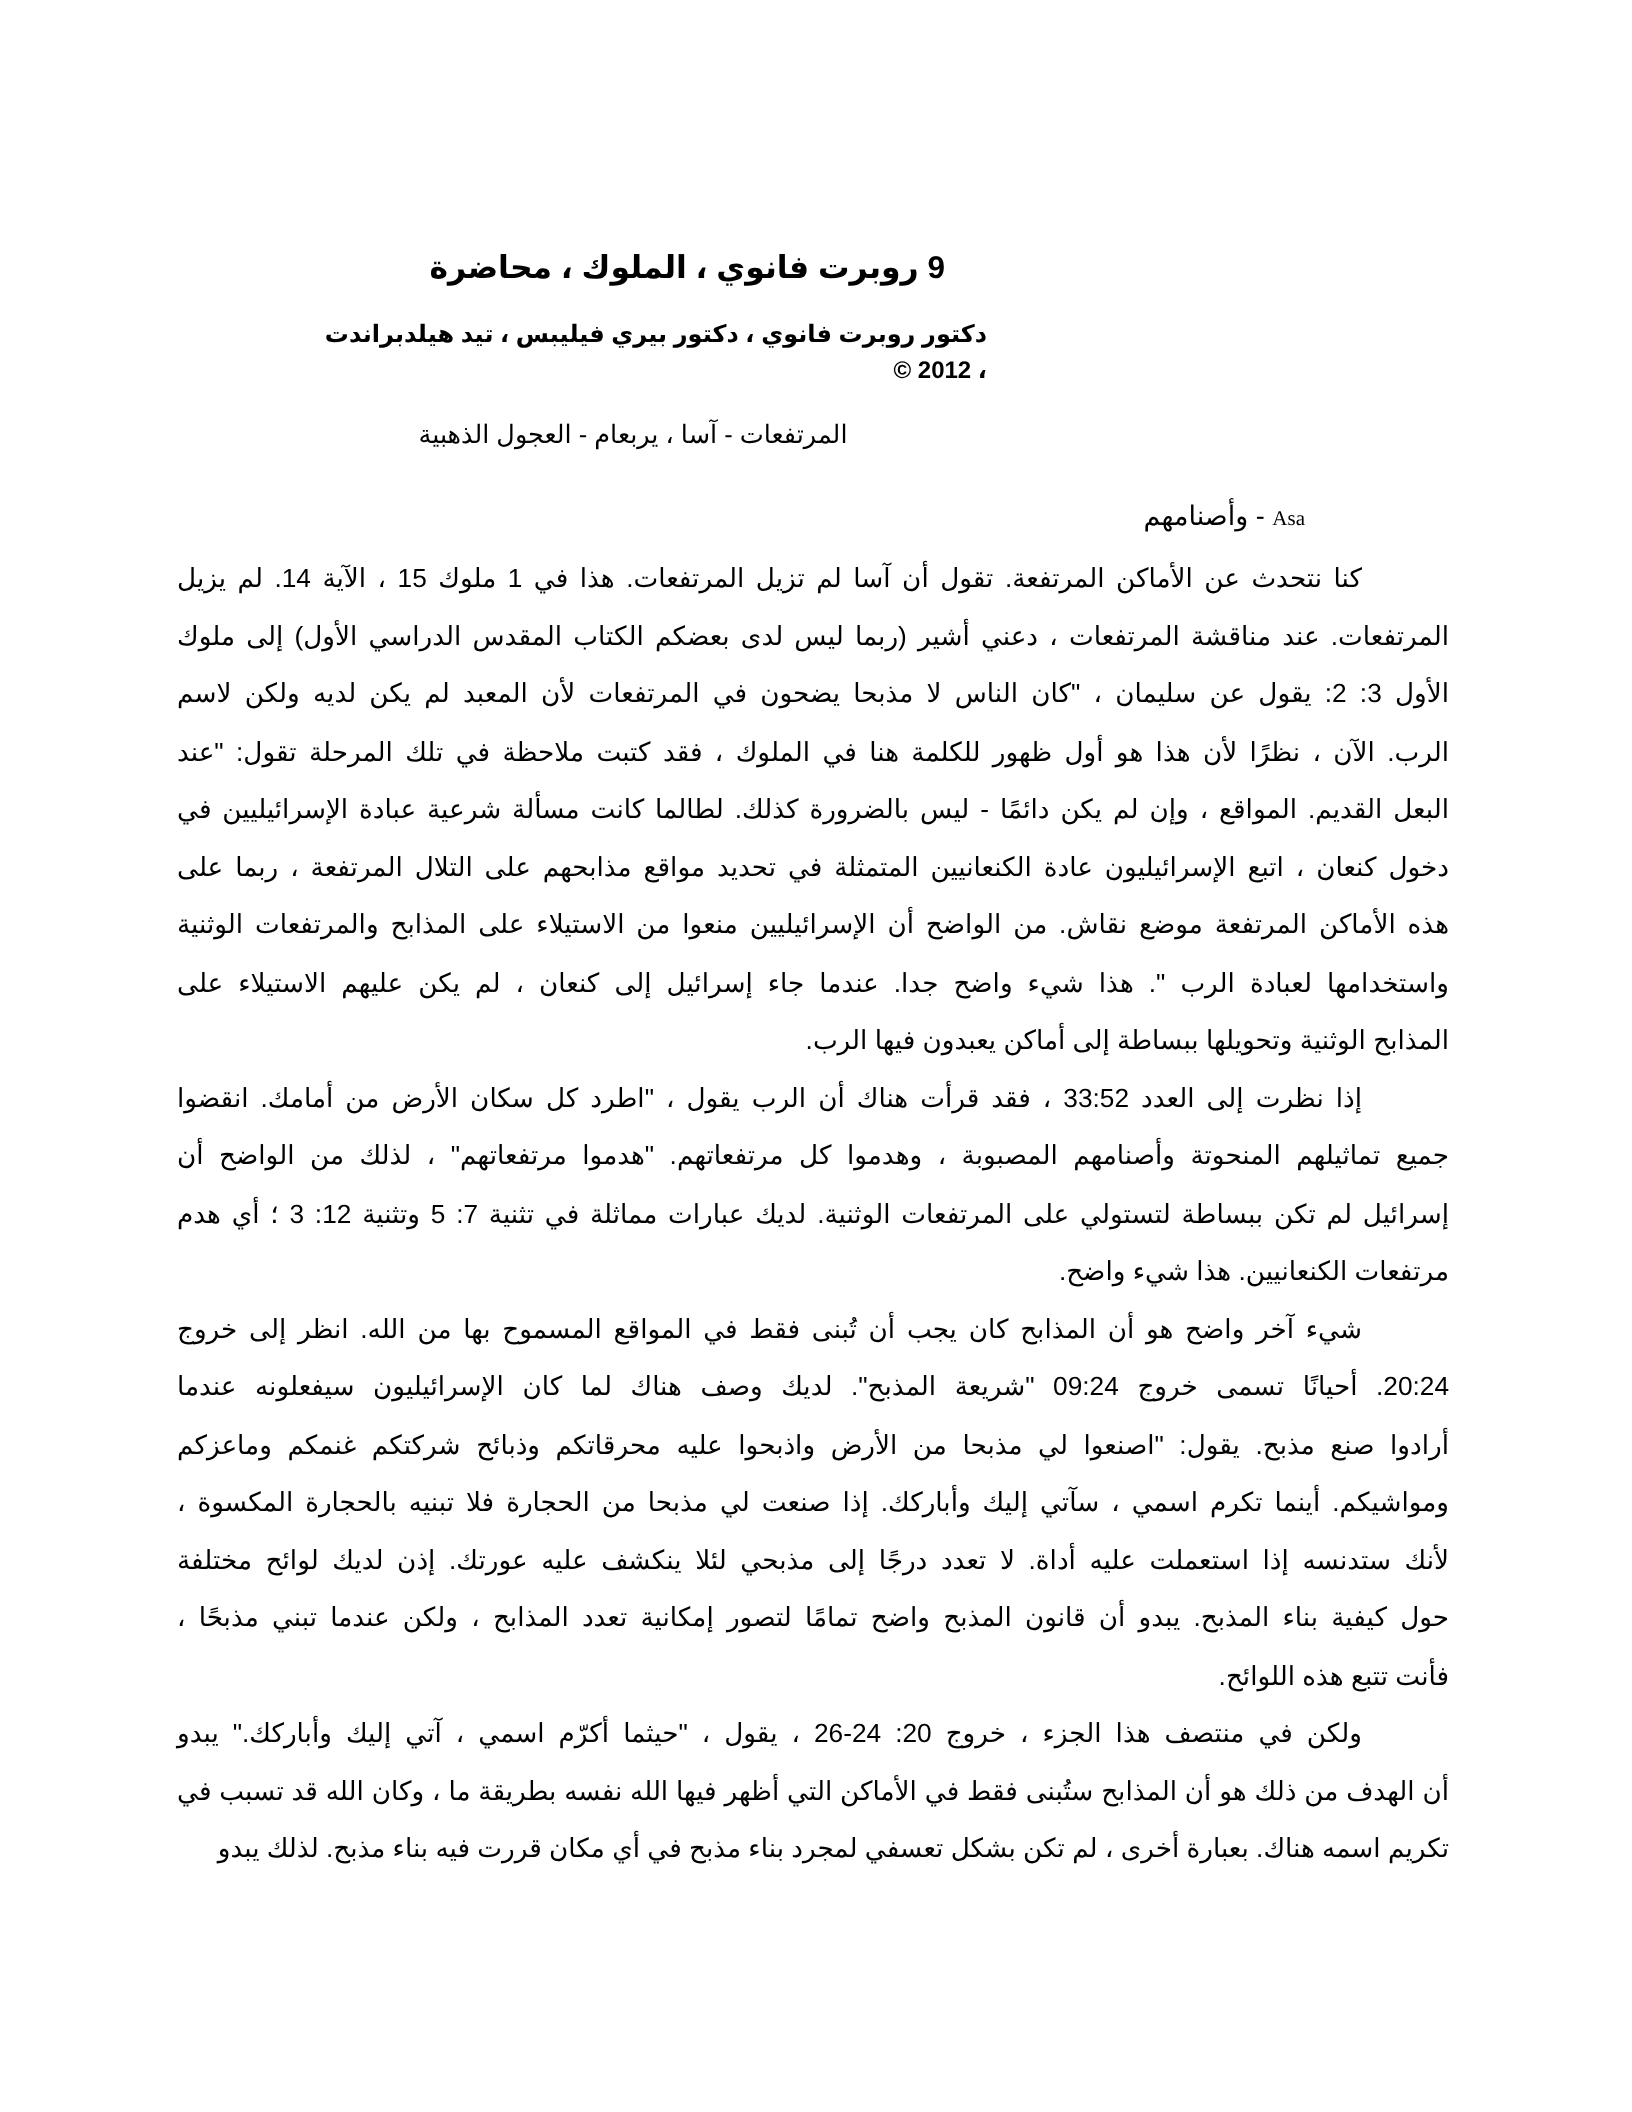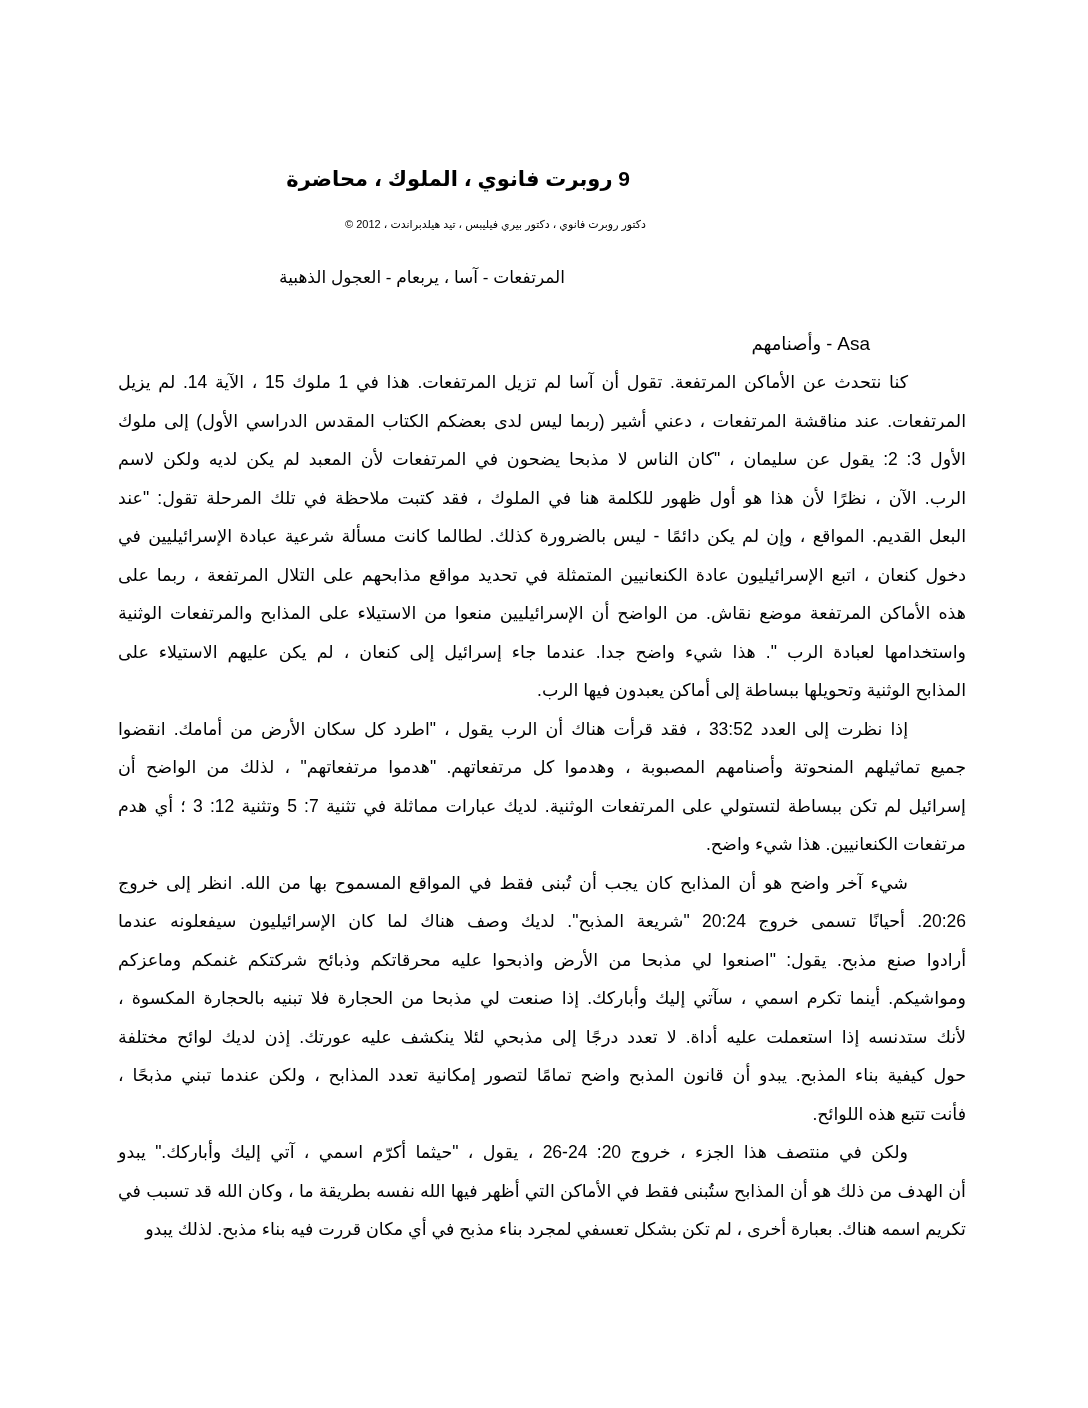--- a/index.html
+++ b/index.html
@@ -29,31 +29,31 @@
       width: 430px;
       text-align: right;
       direction: rtl;
       font-size: 21px;
       font-weight: bold;
       line-height: 30px;
     }
     .authors {
       position: absolute;
       top: 212px;
-      left: 196px;
+      left: 208px;
       width: 450px;
       text-align: right;
       direction: rtl;
-      font-size: 11px;
-      font-weight: normal;
+      font-size: 16px;
+      font-weight: bold;
       line-height: 24px;
     }
     .subtitle {
       position: absolute;
-      top: 264px;
+      top: 276px;
       left: 200px;
       width: 365px;
       text-align: right;
       direction: rtl;
       font-size: 17px;
       line-height: 28px;
     }
     .content {
       position: absolute;
       top: 325px;
@@ -67,22 +67,22 @@
     .section-heading {
       text-align: right;
       margin: 0;
       padding-right: 96px;
       font-size: 18px;
       line-height: 38px;
     }
     .section-heading .latin {
       direction: ltr;
       unicode-bidi: embed;
-      font-family: Liberation Sans, sans-serif;
-      font-size: 19px;
+      font-family: Liberation Serif, serif;
+      font-size: 14px;
     }
     .para {
       margin: 0;
       text-indent: 0;
     }
     .line {
       display: block;
       white-space: nowrap;
       text-align: justify;
       text-align-last: justify;
@@ -119,21 +119,21 @@
           <span class="line last">المذابح الوثنية وتحويلها ببساطة إلى أماكن يعبدون فيها الرب.</span>
         </div>
         <div class="para">
           <span class="line indent">إذا نظرت إلى العدد 33:52 ، فقد قرأت هناك أن الرب يقول ، "اطرد كل سكان الأرض من أمامك. انقضوا</span>
           <span class="line">جميع تماثيلهم المنحوتة وأصنامهم المصبوبة ، وهدموا كل مرتفعاتهم. "هدموا مرتفعاتهم" ، لذلك من الواضح أن</span>
           <span class="line">إسرائيل لم تكن ببساطة لتستولي على المرتفعات الوثنية. لديك عبارات مماثلة في تثنية 7: 5 وتثنية 12: 3 ؛ أي هدم</span>
           <span class="line last">مرتفعات الكنعانيين. هذا شيء واضح.</span>
         </div>
         <div class="para">
           <span class="line indent">شيء آخر واضح هو أن المذابح كان يجب أن تُبنى فقط في المواقع المسموح بها من الله. انظر إلى خروج</span>
-          <span class="line">20:26. أحيانًا تسمى خروج 20:24 "شريعة المذبح". لديك وصف هناك لما كان الإسرائيليون سيفعلونه عندما</span>
+          <span class="line">20:24. أحيانًا تسمى خروج 09:24 "شريعة المذبح". لديك وصف هناك لما كان الإسرائيليون سيفعلونه عندما</span>
           <span class="line">أرادوا صنع مذبح. يقول: "اصنعوا لي مذبحا من الأرض واذبحوا عليه محرقاتكم وذبائح شركتكم غنمكم وماعزكم</span>
           <span class="line">ومواشيكم. أينما تكرم اسمي ، سآتي إليك وأباركك. إذا صنعت لي مذبحا من الحجارة فلا تبنيه بالحجارة المكسوة ،</span>
           <span class="line">لأنك ستدنسه إذا استعملت عليه أداة. لا تعدد درجًا إلى مذبحي لئلا ينكشف عليه عورتك. إذن لديك لوائح مختلفة</span>
           <span class="line">حول كيفية بناء المذبح. يبدو أن قانون المذبح واضح تمامًا لتصور إمكانية تعدد المذابح ، ولكن عندما تبني مذبحًا ،</span>
           <span class="line last">فأنت تتبع هذه اللوائح.</span>
         </div>
         <div class="para">
           <span class="line indent">ولكن في منتصف هذا الجزء ، خروج 20: 24-26 ، يقول ، "حيثما أكرّم اسمي ، آتي إليك وأباركك." يبدو</span>
           <span class="line">أن الهدف من ذلك هو أن المذابح ستُبنى فقط في الأماكن التي أظهر فيها الله نفسه بطريقة ما ، وكان الله قد تسبب في</span>
           <span class="line last">تكريم اسمه هناك. بعبارة أخرى ، لم تكن بشكل تعسفي لمجرد بناء مذبح في أي مكان قررت فيه بناء مذبح. لذلك يبدو</span>

